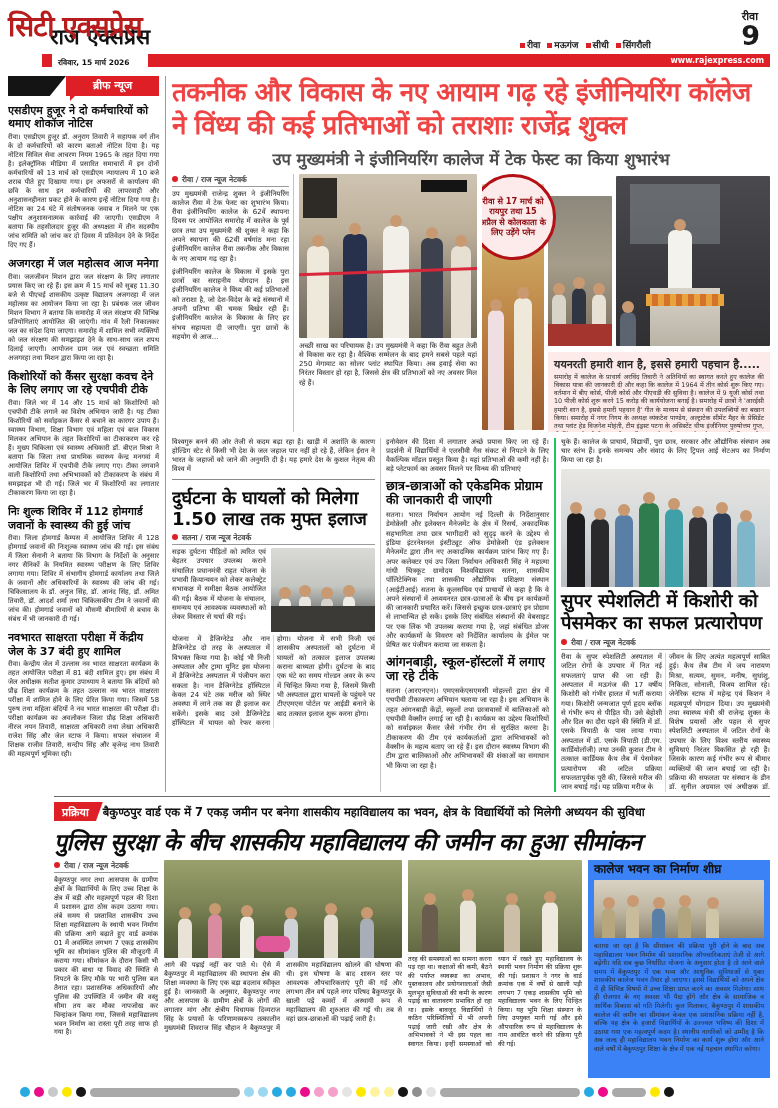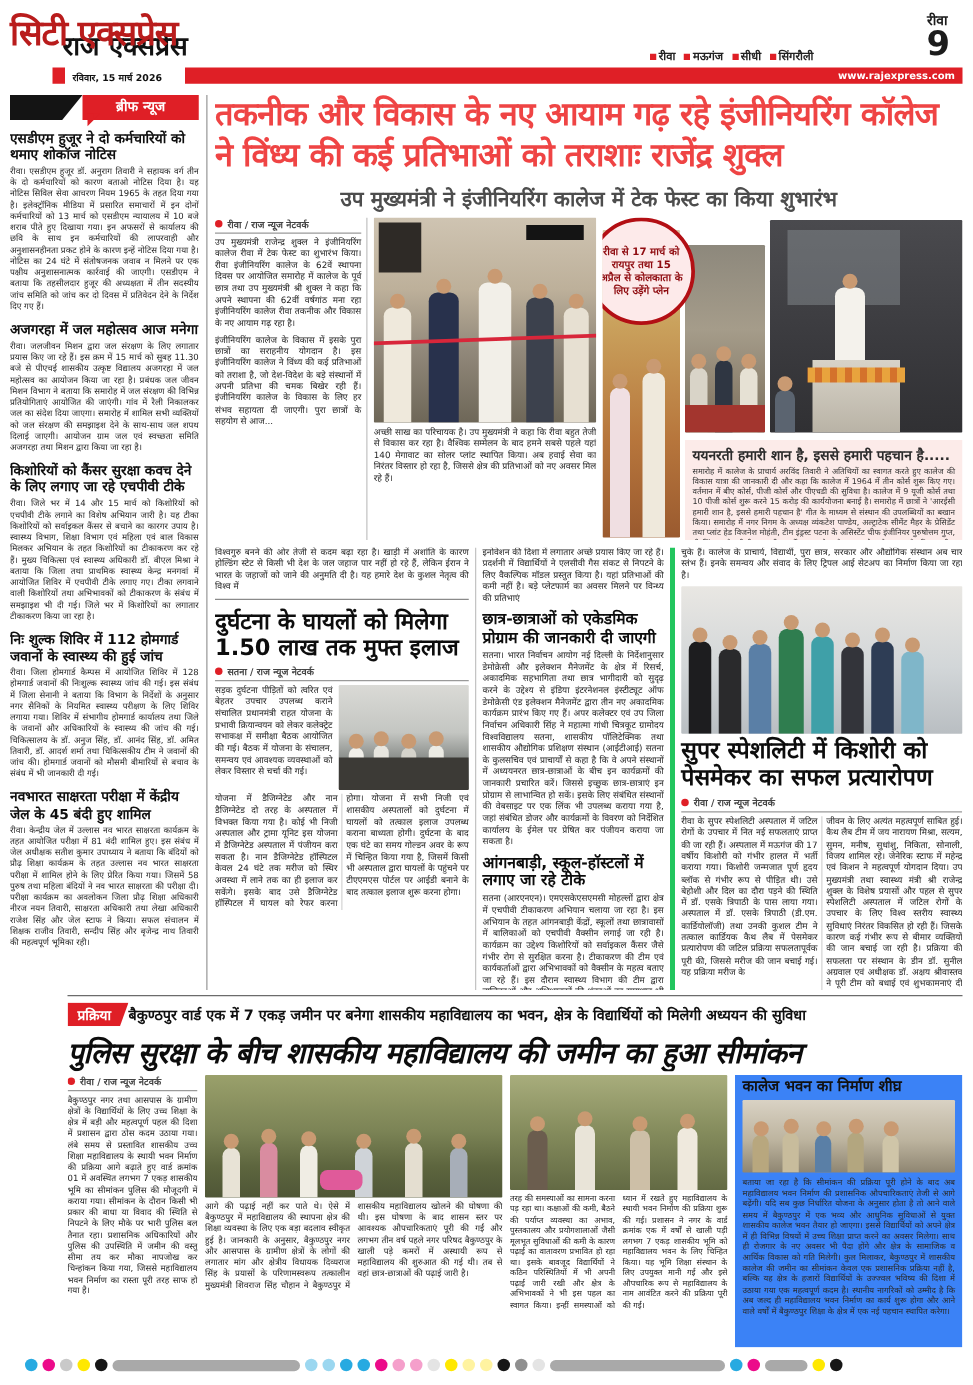--- a/index.html
+++ b/index.html
@@ -49,21 +49,21 @@
   .fig:before { content:''; position:absolute; top:-11px; left:50%; transform:translateX(-50%); width:12px; height:12px; border-radius:50%; background:#c99a72; }
 
   .badge { position:absolute; left:-12px; top:0; width:86px; height:86px; border-radius:50%; background:#fdeaea; border:3px solid #b30f14; color:#8f0c10; font-size:8.2px; font-weight:bold; text-align:center; display:flex; align-items:center; justify-content:center; padding:7px; line-height:1.25; z-index:3; }
   .capbox { position:absolute; left:66px; right:0; top:178px; bottom:0; background:#fcebe9; padding:4px 6px; overflow:hidden; }
   .capbox h4 { font-size:11px; font-weight:bold; color:#2b2b2b; margin-bottom:2px; }
   .capbox p { font-size:6.4px; line-height:1.3; text-align:justify; color:#333; }
 
   
   .midband { display:flex; flex:1; margin-top:6px; overflow:hidden; }
   .colA { width:208px; padding-right:5px; overflow:hidden; }
-  .colB { width:160px; border-left:1px solid #c4c4c4; border-right:4px solid #22c55e; padding:0 5px; overflow:hidden; }
+  .colB { width:176px; border-left:1px solid #c4c4c4; border-right:2px solid #22c55e; padding:0 5px; overflow:hidden; }
   .colC { flex:1; padding-left:5px; overflow:hidden; }
   .contp { font-size:7px; line-height:1.33; text-align:justify; color:#1e1e1e; margin-bottom:4px; }
   .art-h { font-weight:bold; color:#0d0d0d; line-height:1.18; margin:3px 0; }
   .h-big { font-size:18px; }
   .h-med { font-size:12.5px; }
   .twocol { column-count:2; column-gap:7px; column-rule:1px solid #d5d5d5; }
   .twocol p { font-size:7px; line-height:1.33; text-align:justify; margin-bottom:3px; }
   .artrow { display:flex; gap:5px; margin-bottom:3px; }
   .accident-art { border-top:1px solid #8a8a8a; margin-top:3px; padding-top:4px; }
 
@@ -128,21 +128,21 @@
       </div>
       <div class="bitem">
         <h3>किशोरियों को कैंसर सुरक्षा कवच देने के लिए लगाए जा रहे एचपीवी टीके</h3>
         <p>रीवा। जिले भर में 14 और 15 मार्च को किशोरियों को एचपीवी टीके लगाने का विशेष अभियान जारी है। यह टीका किशोरियों को सर्वाइकल कैंसर से बचाने का कारगर उपाय है। स्वास्थ्य विभाग, शिक्षा विभाग एवं महिला एवं बाल विकास मिलकर अभियान के तहत किशोरियों का टीकाकरण कर रहे हैं। मुख्य चिकित्सा एवं स्वास्थ्य अधिकारी डॉ. बीएल मिश्रा ने बताया कि जिला तथा प्राथमिक स्वास्थ्य केन्द्र मनगवां में आयोजित शिविर में एचपीवी टीके लगाए गए। टीका लगवाने वाली किशोरियों तथा अभिभावकों को टीकाकरण के संबंध में समझाइश भी दी गई। जिले भर में किशोरियों का लगातार टीकाकरण किया जा रहा है।</p>
       </div>
       <div class="bitem">
         <h3>निः शुल्क शिविर में 112 होमगार्ड जवानों के स्वास्थ्य की हुई जांच</h3>
         <p>रीवा। जिला होमगार्ड कैम्पस में आयोजित शिविर में 128 होमगार्ड जवानों की निःशुल्क स्वास्थ्य जांच की गई। इस संबंध में जिला सेनानी ने बताया कि विभाग के निर्देशों के अनुसार नगर सैनिकों के नियमित स्वास्थ्य परीक्षण के लिए शिविर लगाया गया। शिविर में संभागीय होमगार्ड कार्यालय तथा जिले के जवानों और अधिकारियों के स्वास्थ्य की जांच की गई। चिकित्सालय के डॉ. अनुज सिंह, डॉ. आनंद सिंह, डॉ. अमित तिवारी, डॉ. आदर्श शर्मा तथा चिकित्सकीय टीम ने जवानों की जांच की। होमगार्ड जवानों को मौसमी बीमारियों से बचाव के संबंध में भी जानकारी दी गई।</p>
       </div>
       <div class="bitem">
-        <h3>नवभारत साक्षरता परीक्षा में केंद्रीय जेल के 45 बंदी हुए शामिल</h3>
+        <h3>नवभारत साक्षरता परीक्षा में केंद्रीय जेल के 37 बंदी हुए शामिल</h3>
         <p>रीवा। केन्द्रीय जेल में उल्लास नव भारत साक्षरता कार्यक्रम के तहत आयोजित परीक्षा में 81 बंदी शामिल हुए। इस संबंध में जेल अधीक्षक सतीश कुमार उपाध्याय ने बताया कि बंदियों को प्रौढ़ शिक्षा कार्यक्रम के तहत उल्लास नव भारत साक्षरता परीक्षा में शामिल होने के लिए प्रेरित किया गया। जिसमें 58 पुरुष तथा महिला बंदियों ने नव भारत साक्षरता की परीक्षा दी। परीक्षा कार्यक्रम का अवलोकन जिला प्रौढ़ शिक्षा अधिकारी नीरज नयन तिवारी, साक्षरता अधिकारी तथा लेखा अधिकारी राजेश सिंह और जेल स्टाफ ने किया। सफल संचालन में शिक्षक राजीव तिवारी, सन्दीप सिंह और बृजेन्द्र नाथ तिवारी की महत्वपूर्ण भूमिका रही।</p>
       </div>
     </div>
 
     <div class="main">
       <h1 class="lead-h1">तकनीक और विकास के नए आयाम गढ़ रहे इंजीनियरिंग कॉलेज ने विंध्य की कई प्रतिभाओं को तराशाः राजेंद्र शुक्ल</h1>
       <h2 class="lead-h2">उप मुख्यमंत्री ने इंजीनियरिंग कालेज में टेक फेस्ट का किया शुभारंभ</h2>
 
       <div class="toprow">
         <div class="lead-text">
@@ -158,21 +158,21 @@
           <div class="photo" style="width:178px;height:164px;background:linear-gradient(180deg,#cfc4b2 0%,#bdb09a 35%,#91887a 65%,#6e6758 100%);">
             <div style="position:absolute;top:4px;left:4px;width:34px;height:40px;background:#2e2a26;"></div>
             <div style="position:absolute;top:6px;right:10px;width:46px;height:12px;background:#141414;"></div>
             <div class="fig" style="left:8px;width:22px;height:92px;background:#efe9dc;"></div>
             <div class="fig" style="left:44px;width:24px;height:104px;background:#28314c;"></div>
             <div class="fig" style="left:84px;width:26px;height:112px;background:#f2efe8;"></div>
             <div class="fig" style="left:122px;width:22px;height:100px;background:#3c414d;"></div>
             <div class="fig" style="left:152px;width:20px;height:92px;background:#e7e0d2;"></div>
             <div style="position:absolute;left:-4px;top:96px;width:190px;height:3px;background:#d8263a;transform:rotate(-2deg);"></div>
           </div>
-          <p class="caption-p" style="margin-top:4px;">अच्छी साख का परिचायक है। उप मुख्यमंत्री ने कहा कि रीवा बहुत तेजी से विकास कर रहा है। वैश्विक सम्मेलन के बाद हमने सबसे पहले यहां 140 मेगावाट का सोलर प्लांट स्थापित किया। अब हवाई सेवा का निरंतर विस्तार हो रहा है, जिससे क्षेत्र की प्रतिभाओं को नए अवसर मिल रहे हैं।</p>
+          <p class="caption-p" style="margin-top:4px;">अच्छी साख का परिचायक है। उप मुख्यमंत्री ने कहा कि रीवा बहुत तेजी से विकास कर रहा है। वैश्विक सम्मेलन के बाद हमने सबसे पहले यहां 250 मेगावाट का सोलर प्लांट स्थापित किया। अब हवाई सेवा का निरंतर विस्तार हो रहा है, जिससे क्षेत्र की प्रतिभाओं को नए अवसर मिल रहे हैं।</p>
         </div>
 
         <div class="rightzone">
           <div class="badge">रीवा से 17 मार्च को रायपुर तथा 15 अप्रैल से कोलकाता के लिए उड़ेंगे प्लेन</div>
           <div class="photo" style="position:absolute;left:0;top:10px;width:62px;height:246px;background:linear-gradient(180deg,#d9c9a8 0%,#caa25d 30%,#b7763c 68%,#9a5a2f 100%);">
             <div class="fig" style="left:6px;width:16px;height:120px;background:#f0dfe2;"></div>
             <div class="fig" style="left:32px;width:18px;height:132px;background:#efe9dc;"></div>
           </div>
           <div class="photo" style="position:absolute;left:66px;top:22px;width:64px;height:150px;background:linear-gradient(180deg,#8d887c 0%,#a59c8a 45%,#7b6f5c 100%);">
             <div class="fig" style="left:4px;width:14px;height:52px;background:#d9d4c8;"></div>

